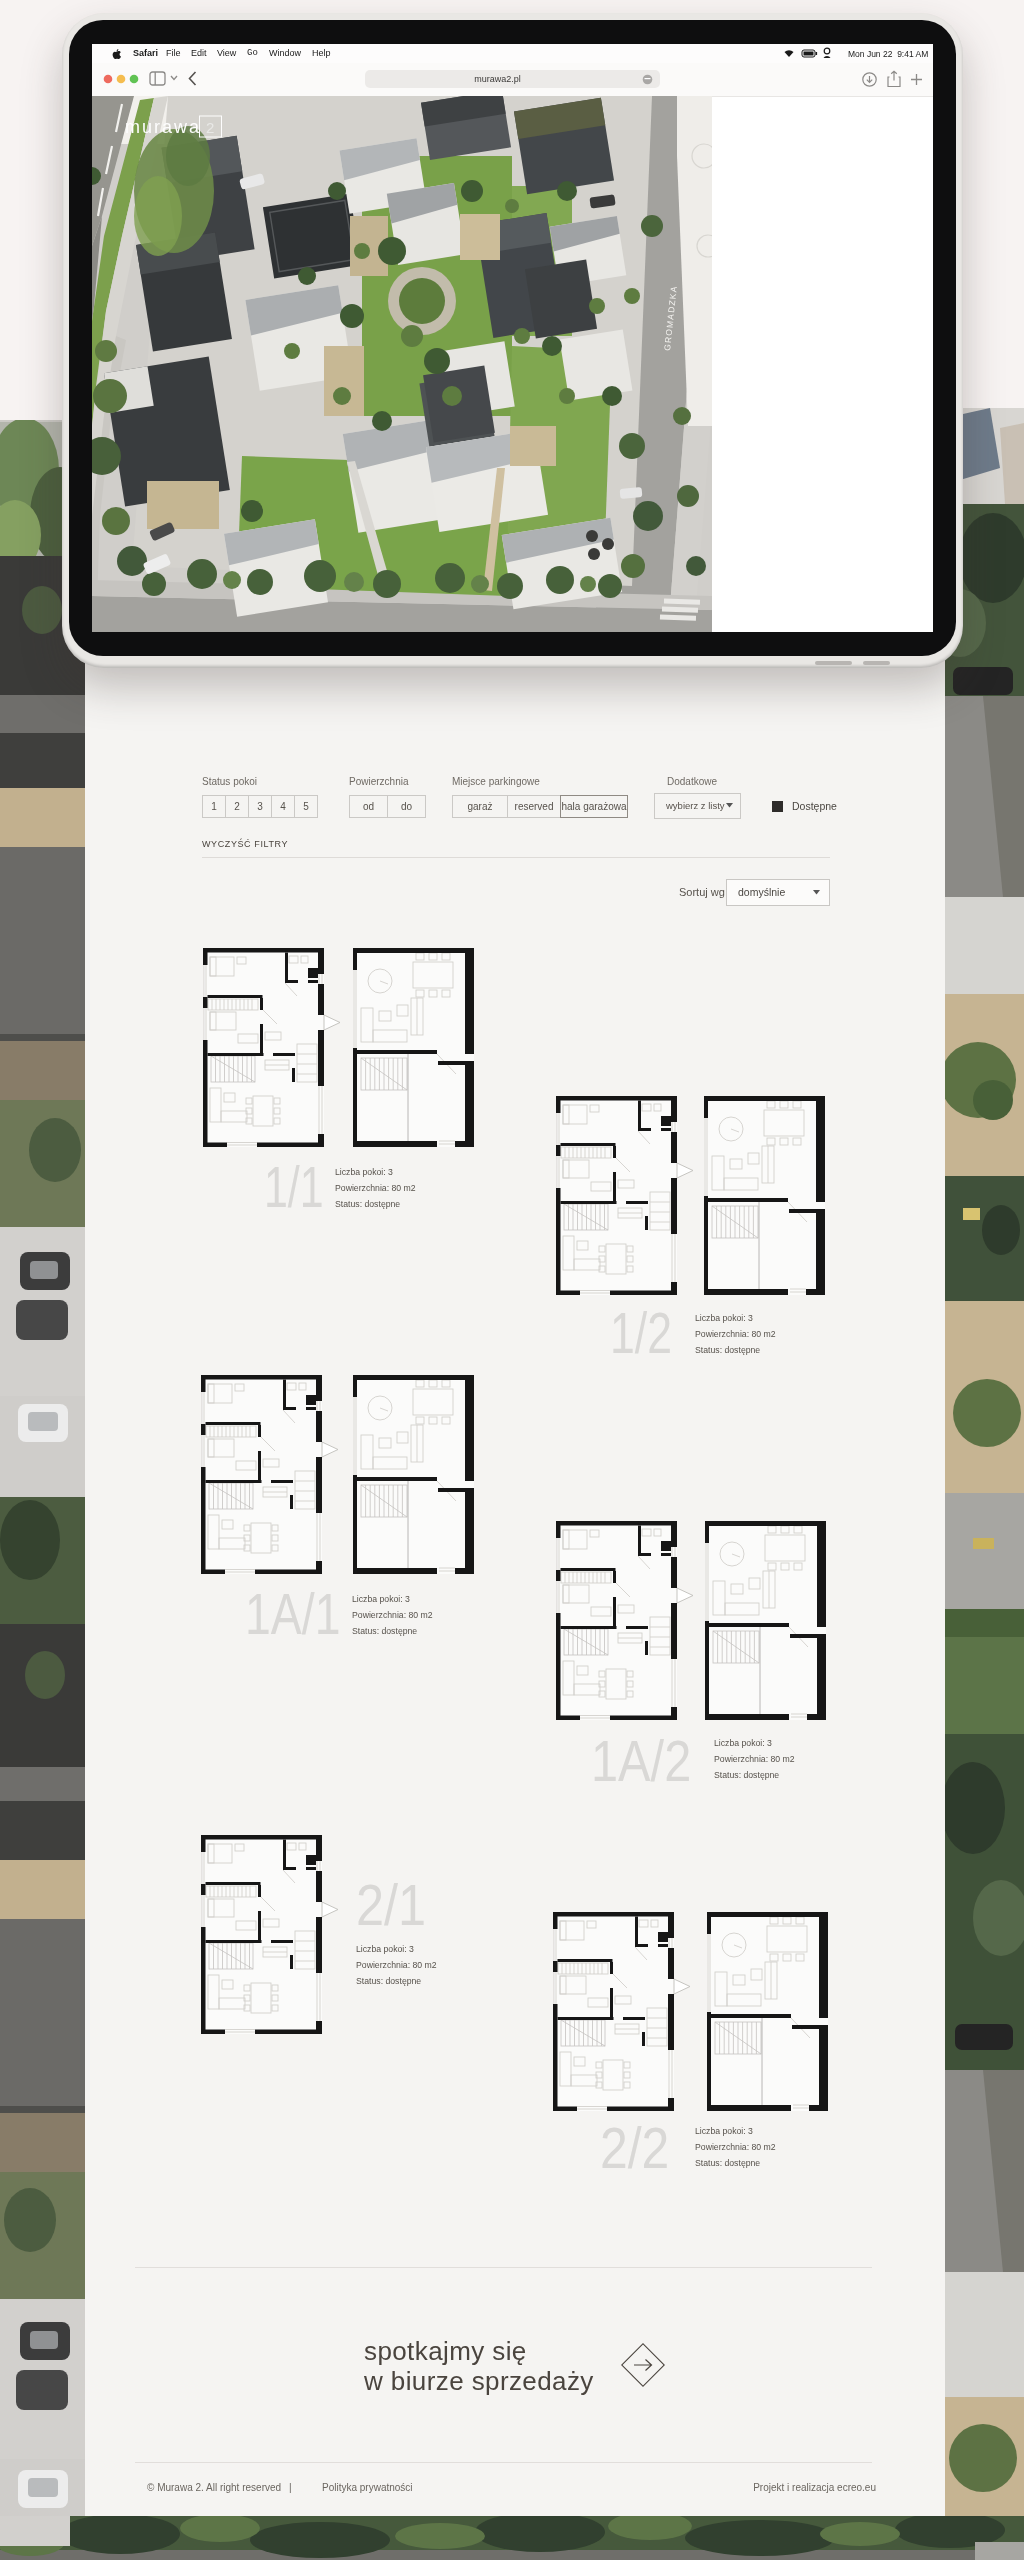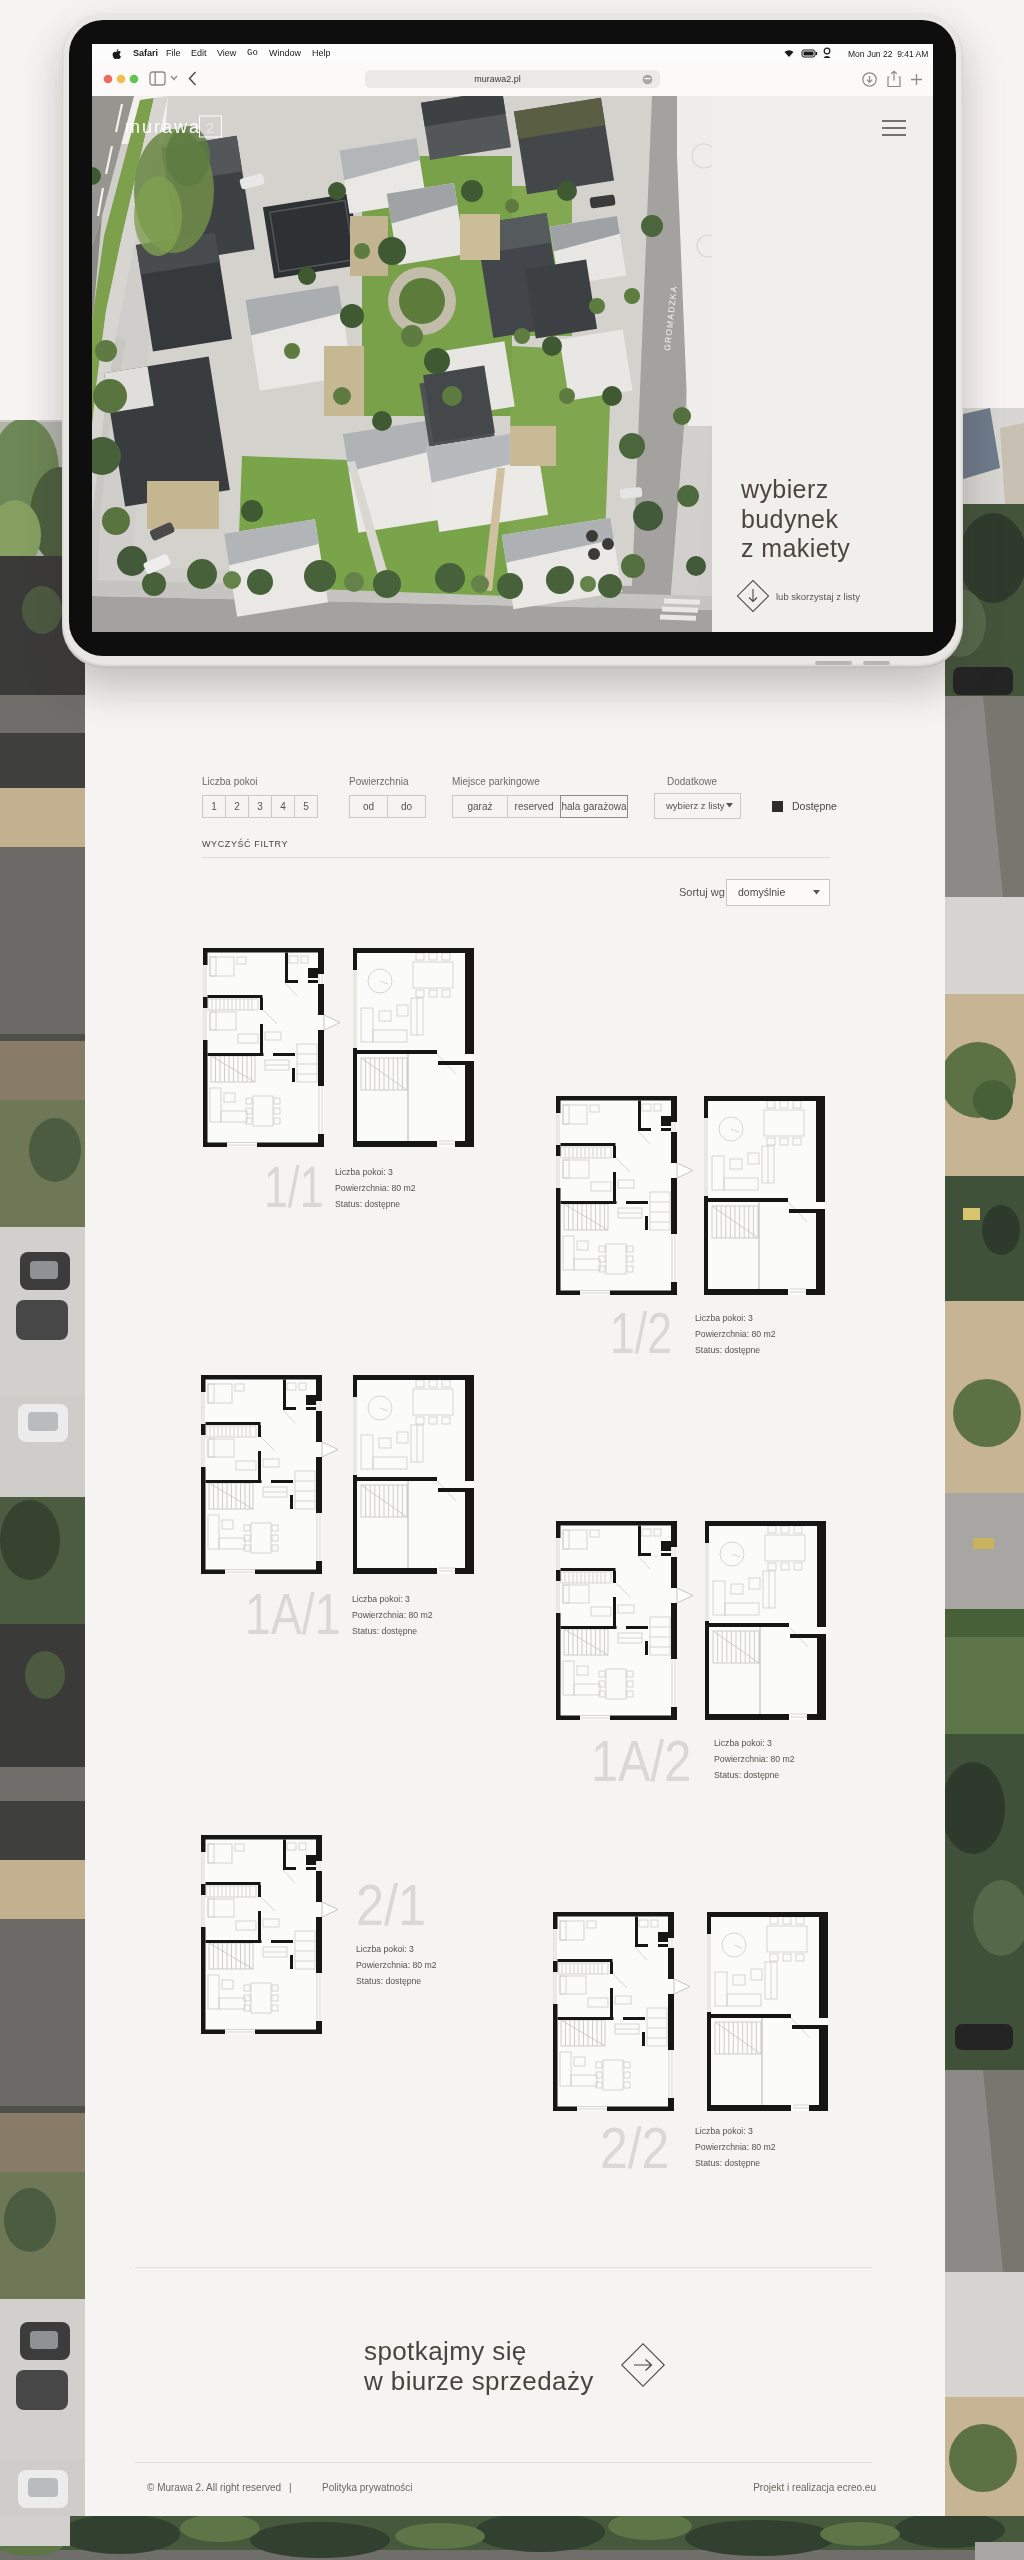--- a/index.html
+++ b/index.html
@@ -232,21 +232,21 @@
       <ellipse cx="30" cy="26" rx="35" ry="14"></ellipse>
     </g>
     <rect x="0" y="0" width="70" height="30" fill="#d2d0cd"></rect>
     <rect x="975" y="26" width="49" height="18" fill="#a7a6a2"></rect>
   </svg>
 </div>
 
   <div class="panel"></div>
 
 
-  <div class="abs flabel" style="left:202px;top:776px;">Liczba pokoi</div>
+  <div class="abs flabel" style="left:202px;top:776px;">Status pokoi</div>
 
   <div class="abs flabel" style="left:349px;top:776px;">Powierzchnia</div>
 
   <div class="abs flabel" style="left:452px;top:776px;">Miejsce parkingowe</div>
 
   <div class="abs flabel" style="left:655px;top:776px;padding-left:12px;">Dodatkowe</div>
 
   <div class="abs" style="left:202px;top:795px;display:flex;">
     <div class="fbtn" style="width:22px;">1</div>
     <div class="fbtn" style="width:22px;margin-left:-1px;">2</div>
@@ -712,35 +712,20 @@
         <circle cx="500" cy="440" r="6" fill="#3a3a38"></circle>
         <circle cx="516" cy="448" r="6" fill="#3a3a38"></circle>
         <circle cx="502" cy="458" r="6" fill="#3a3a38"></circle>
 
         <text x="33" y="37" font-size="18" fill="#fdfdfd" letter-spacing="2" font-family="Liberation Sans, sans-serif">murawa</text>
         <rect x="107.5" y="20" width="22" height="21" fill="none" stroke="#fdfdfd" stroke-width="1"></rect>
         <text x="114" y="37" font-size="15" fill="#e8e8e6" font-family="Liberation Sans, sans-serif">2</text>
       </svg>
       </div>
 
-      <div class="abs" style="left:620px;top:52px;width:221px;height:536px;background:#f1efec;">
-
-        <svg class="abs" style="left:170px;top:23px;" width="24" height="18" viewBox="0 0 24 18">
-          <path d="M0 2 h24 M0 9 h24 M0 16 h24" stroke="#4b4845" stroke-width="1.6"></path>
-        </svg>
-
-        <div class="abs" style="left:29px;top:379px;font-size:25px;line-height:29.5px;color:#4d453e;letter-spacing:.4px;">wybierz<br>budynek<br>z makiety</div>
-
-        <svg class="abs" style="left:24px;top:483px;" width="34" height="34" viewBox="0 0 34 34">
-          <rect x="6" y="6" width="22" height="22" fill="none" stroke="#4d453e" stroke-width="1" transform="rotate(45 17 17)"></rect>
-          <path d="M17 10 v12 M13 18.5 l4 4 4-4" fill="none" stroke="#4d453e" stroke-width="1.1"></path>
-        </svg>
-
-        <div class="abs" style="left:64px;top:495px;font-size:9.5px;color:#5a544e;">lub skorzystaj z listy</div>
-      </div>
     </div>
 
     <div class="abs" style="left:753px;top:648px;width:37px;height:3.5px;background:#b8b5b2;border-radius:2px;"></div>
 
     <div class="abs" style="left:801px;top:648px;width:27px;height:3.5px;background:#b8b5b2;border-radius:2px;"></div>
   </div>
 
 </div>
 
 </body></html>

